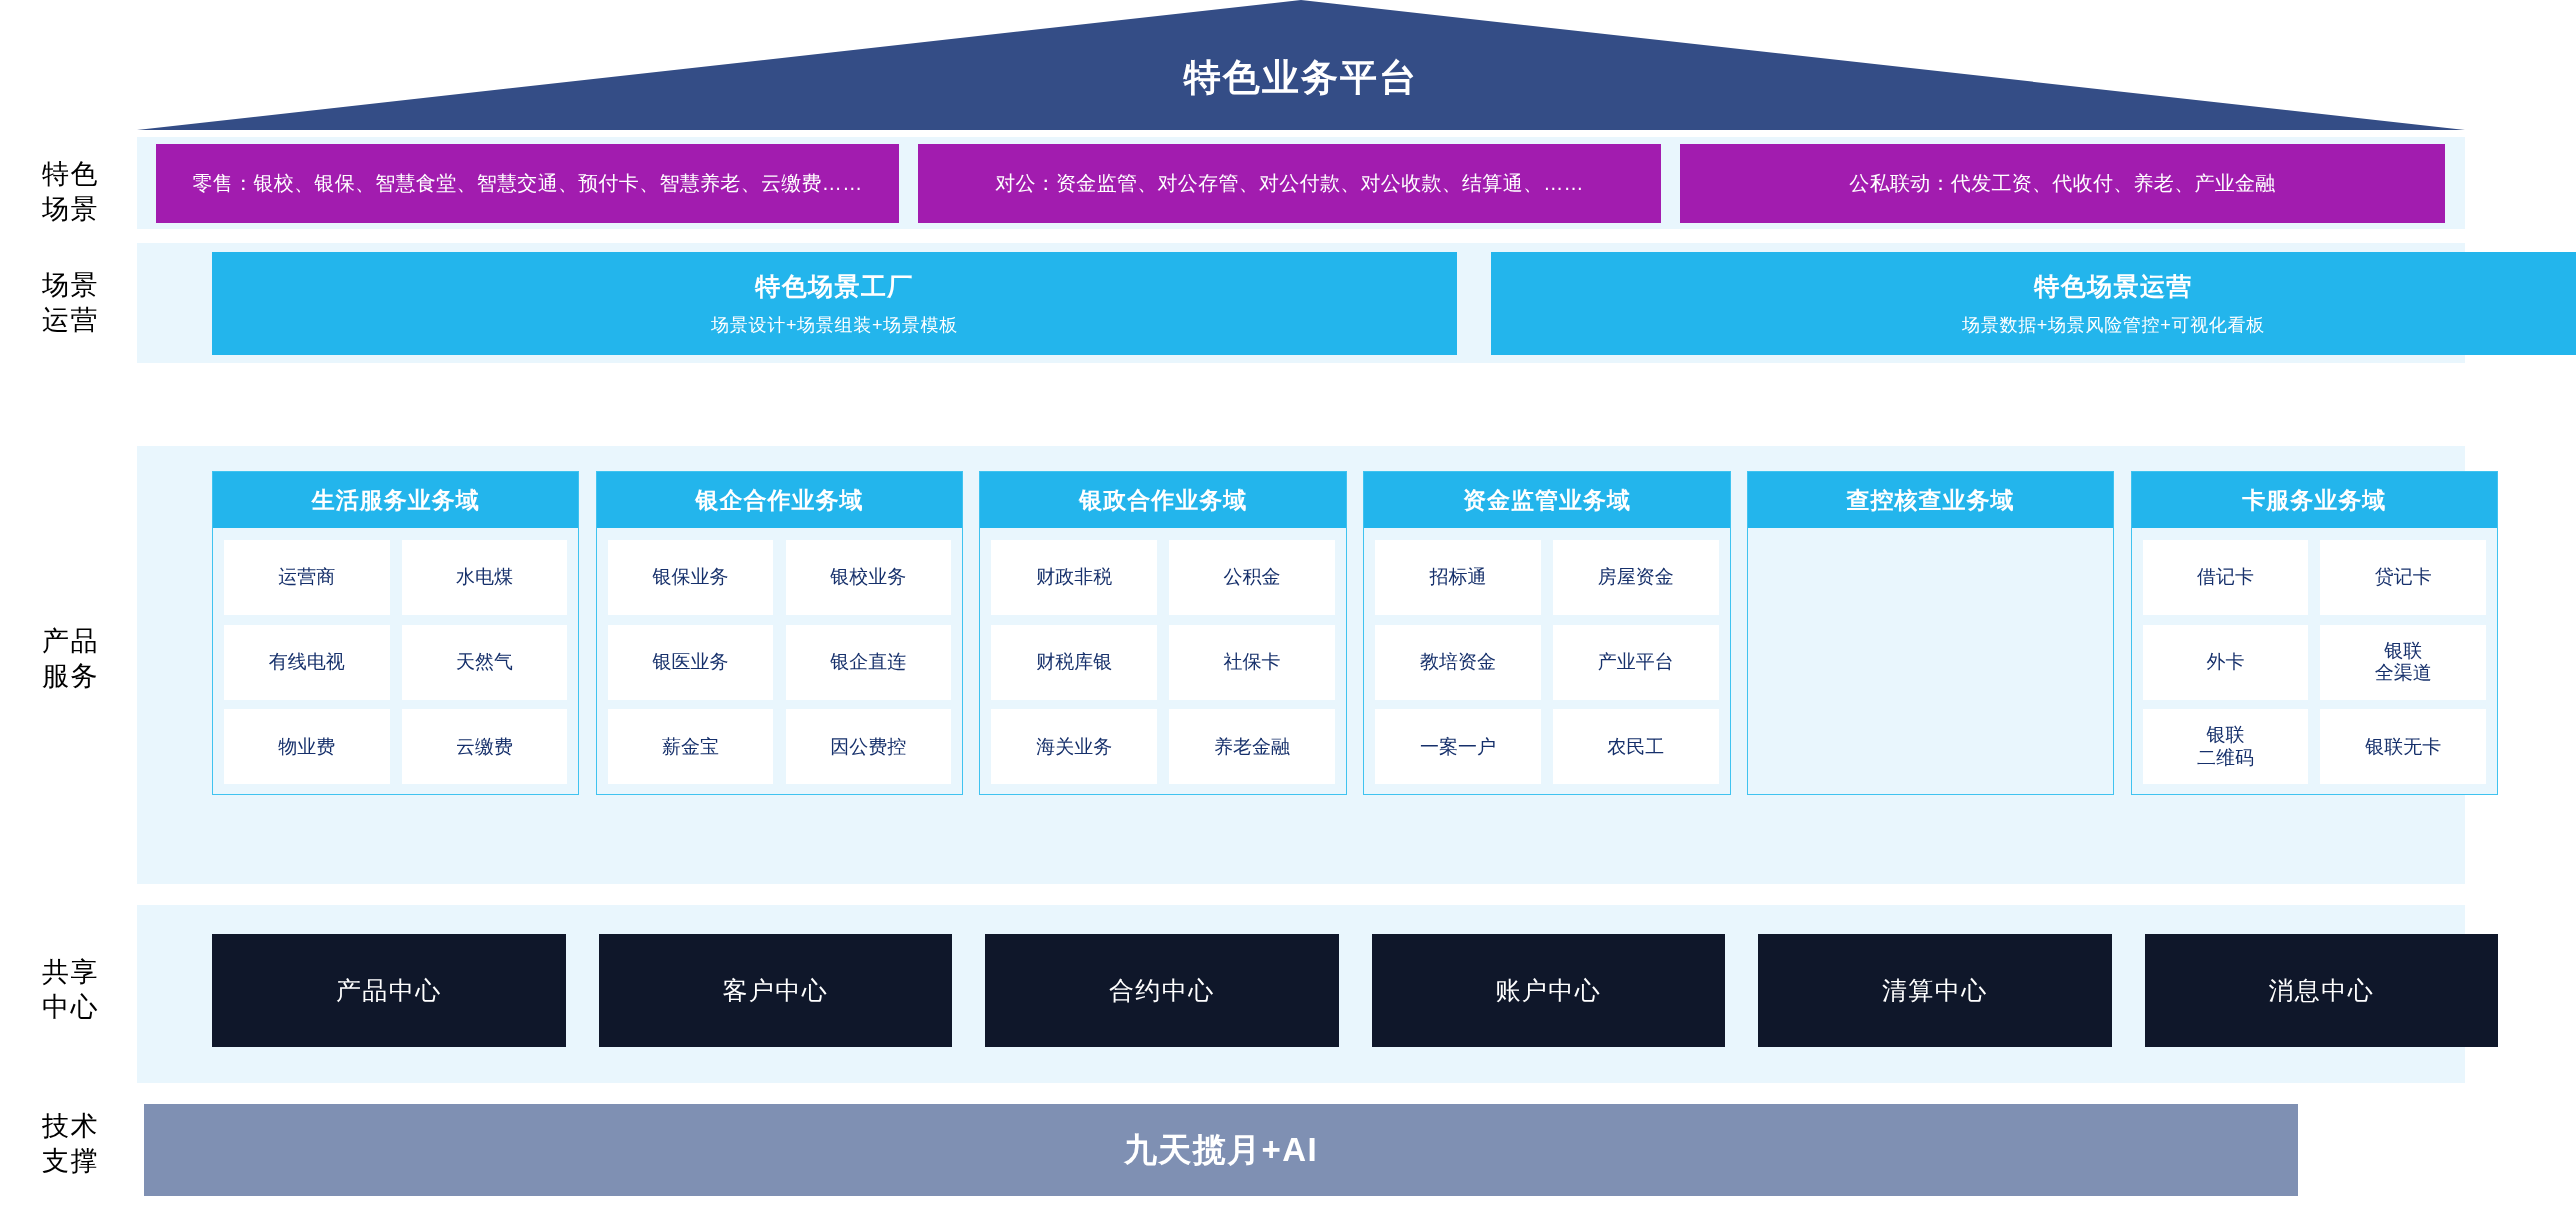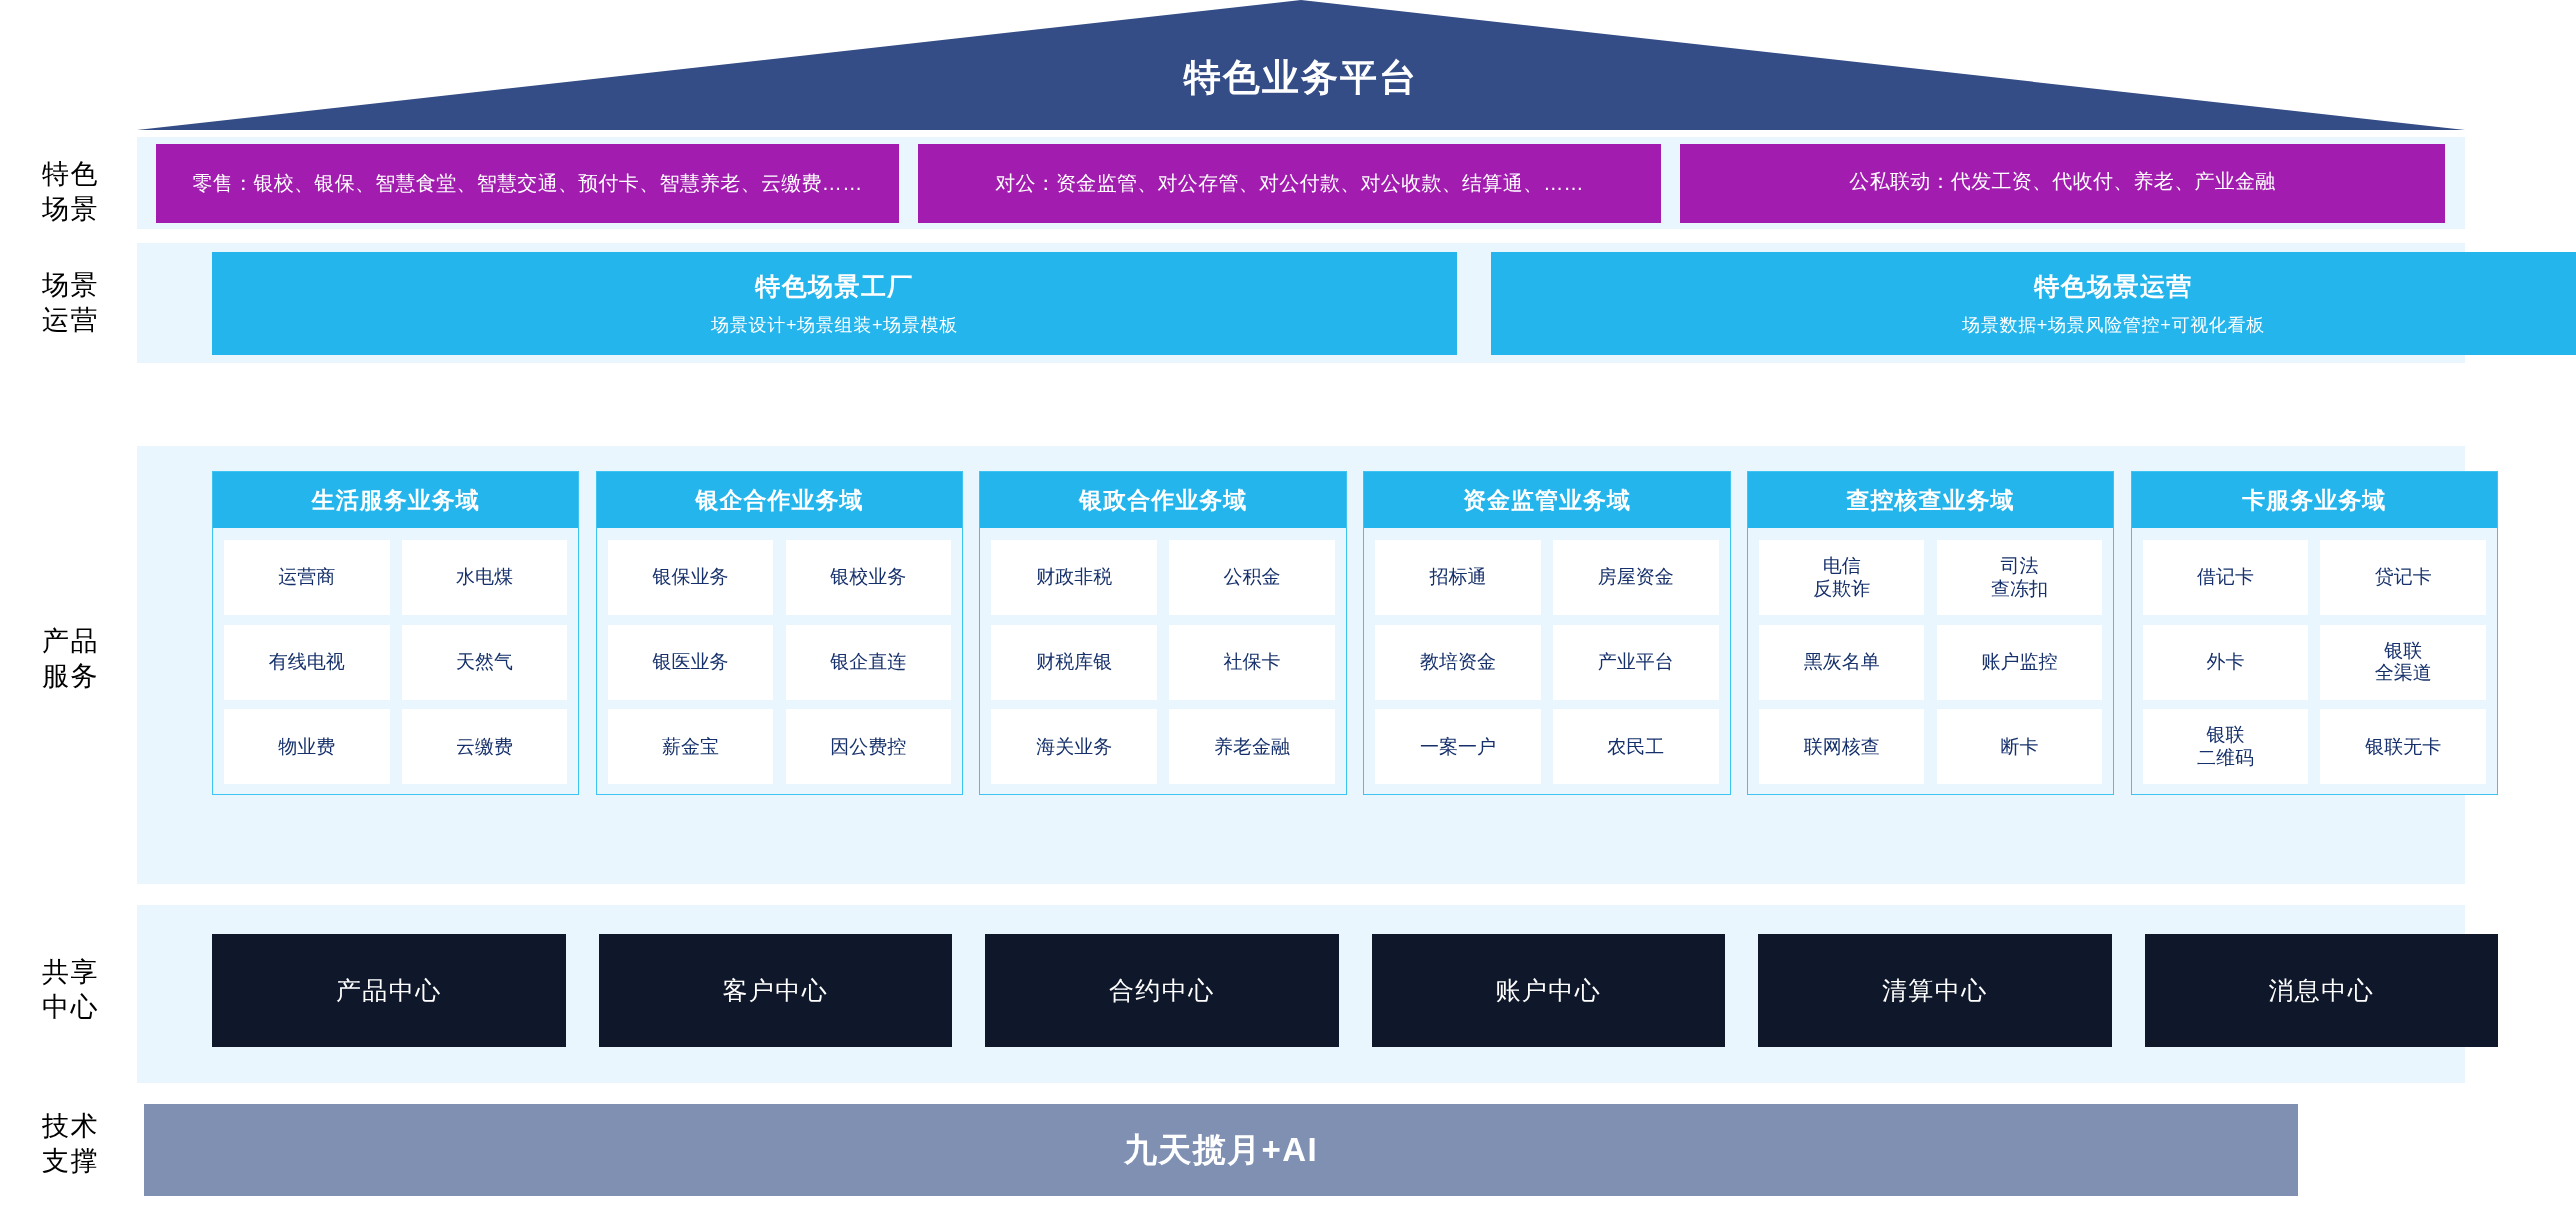--- a/index.html
+++ b/index.html
@@ -74,21 +74,21 @@
     align-items: center;
     justify-content: center;
     text-align: center;
     font-size: 20px;
     line-height: 1.42;
     padding: 4.1px 13.7px;
     letter-spacing: 0.3px;
   }
   .scene-box.retail   { flex: 0 0 743px; }
   .scene-box.corp     { flex: 0 0 743px; }
-  .scene-box.linkage  { flex: 1 1 auto; font-family: Liberation Mono, monospace; }
+  .scene-box.linkage  { flex: 1 1 auto; }
 
   
   #ops-band { top: 243px; height: 120px; }
   .ops-row {
     position: absolute;
     left: 212px; top: 252px;
     width: 2524px; height: 103px;
     display: flex;
     gap: 34px;
   }
@@ -274,30 +274,20 @@
       <div class="prod-cell">房屋资金</div>
       <div class="prod-cell">教培资金</div>
       <div class="prod-cell">产业平台</div>
       <div class="prod-cell">一案一户</div>
       <div class="prod-cell">农民工</div>
     </div>
   </div>
 
   <div class="prod-col">
     <div class="prod-head">查控核查业务域</div>
-    <div class="prod-grid">
-      <div class="prod-cell">电信
-反欺诈</div>
-      <div class="prod-cell">司法
-查冻扣</div>
-      <div class="prod-cell">黑灰名单</div>
-      <div class="prod-cell">账户监控</div>
-      <div class="prod-cell">联网核查</div>
-      <div class="prod-cell">断卡</div>
-    </div>
   </div>
 
   <div class="prod-col">
     <div class="prod-head">卡服务业务域</div>
     <div class="prod-grid">
       <div class="prod-cell">借记卡</div>
       <div class="prod-cell">贷记卡</div>
       <div class="prod-cell">外卡</div>
       <div class="prod-cell">银联
 全渠道</div>

